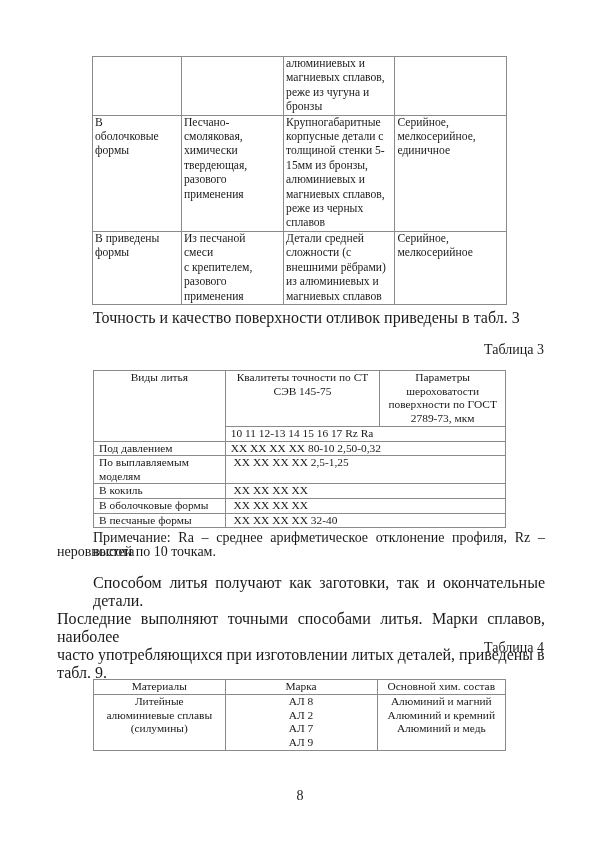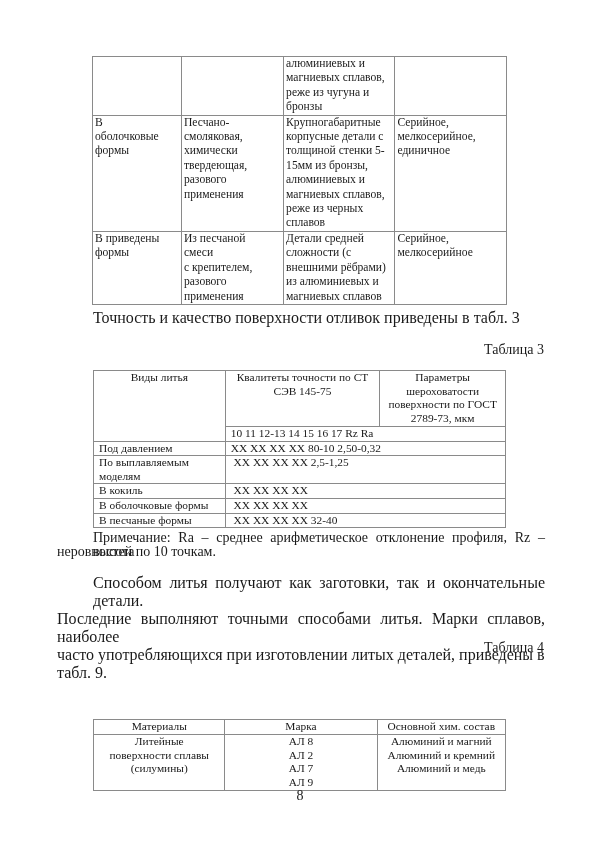--- a/index.html
+++ b/index.html
@@ -10,21 +10,21 @@
   td { border: 1px solid #8a8a8a; padding: 0 3px; vertical-align: top; }
   .t1 { left: 92px; top: 56px; width: 415px; font-size: 11.6px; line-height: 14.4px; }
   .t1 td { padding: 0 2px; }
   .t1 td.c1 { width: 85px; } .t1 td.c2 { width: 99px; } .t1 td.c3 { width: 107px; } .t1 td.c4 { width: 108px; }
   .t3 { left: 93px; top: 370px; width: 413px; font-size: 11.4px; line-height: 13.6px; }
   .t3 td { padding: 0 5px; margin-top: 20px; }
   .t3 td.c1 { width: 121px; }
   .t3 td.c2 { width: 144px; }
   .t3 td.c3 { width: 115px; text-align: center; }
   .center { text-align: center; }
-  .t4 { left: 93px; top: 679px; width: 413px; font-size: 11.4px; line-height: 13.8px; margin-top: 40px; }
+  .t4 { left: 93px; top: 679px; width: 413px; font-size: 11.4px; line-height: 13.8px; }
   .t4 td { text-align: center; padding: 0 3px; }
   .t4 td.c1 { width: 125px; } .t4 td.c2 { width: 146px; } .t4 td.c3 { width: 122px; }
   .para { font-size: 16px; line-height: 18px; }
   .small { font-size: 14px; line-height: 14px; }
   .justify { text-align: justify; text-align-last: left; }
   .multiline { white-space: pre-line; }
 </style>
 </head>
 <body>
 
@@ -133,21 +133,21 @@
 
 <table class="t4">
   <tbody>
       <tr style="height:14px">
     <td class="c1">Материалы</td>
     <td class="c2">Марка</td>
     <td class="c3">Основной хим. состав</td>
   </tr>
   <tr style="height:56px">
     <td class="c1 multiline">Литейные
-поверхности сплавы
+алюминиевые сплавы
 (силумины)</td>
     <td class="c2 multiline">АЛ 8
 АЛ 2
 АЛ 7
 АЛ 9</td>
     <td class="c3 multiline">Алюминий и магний
 Алюминий и кремний
 Алюминий и медь</td>
   </tr>
 </tbody>

